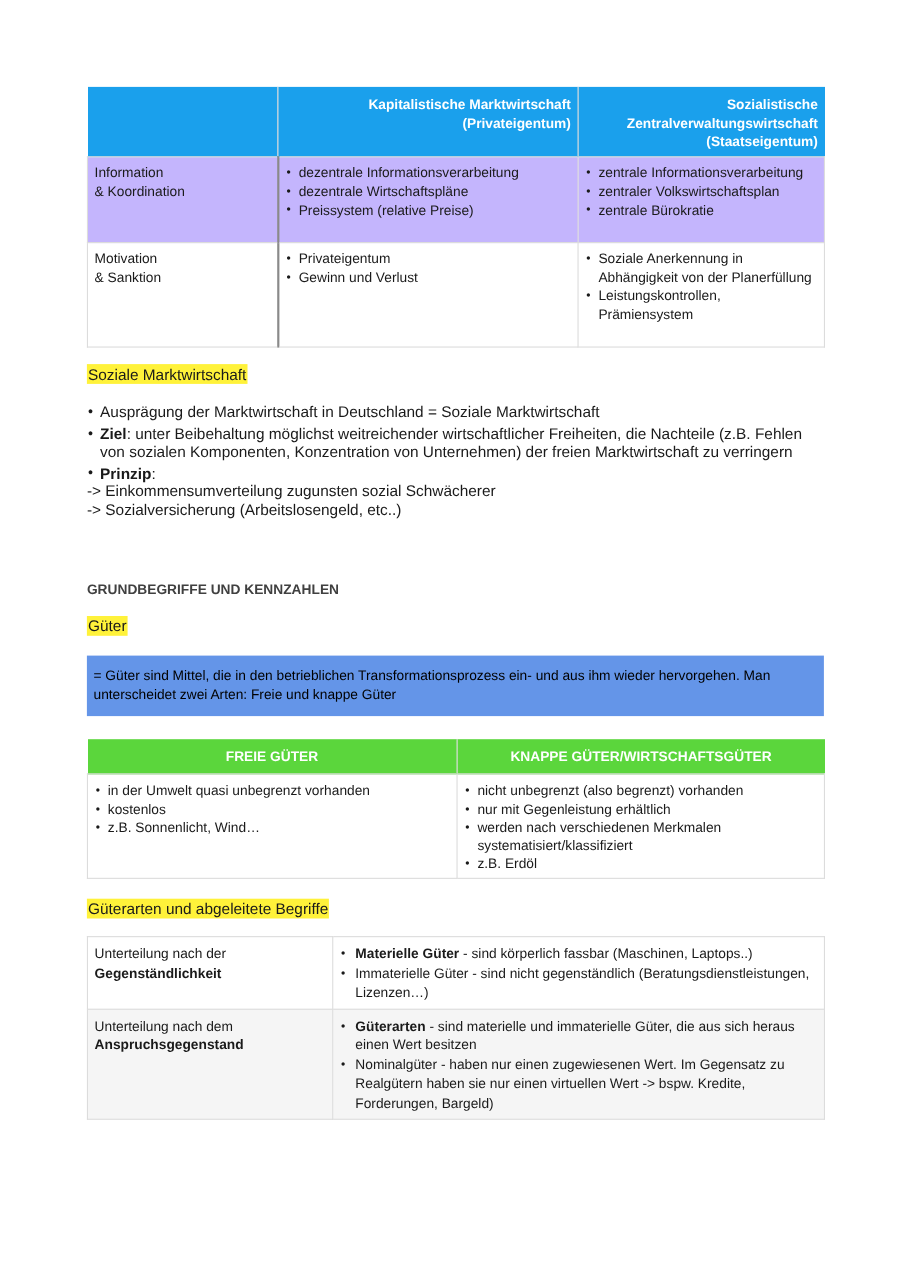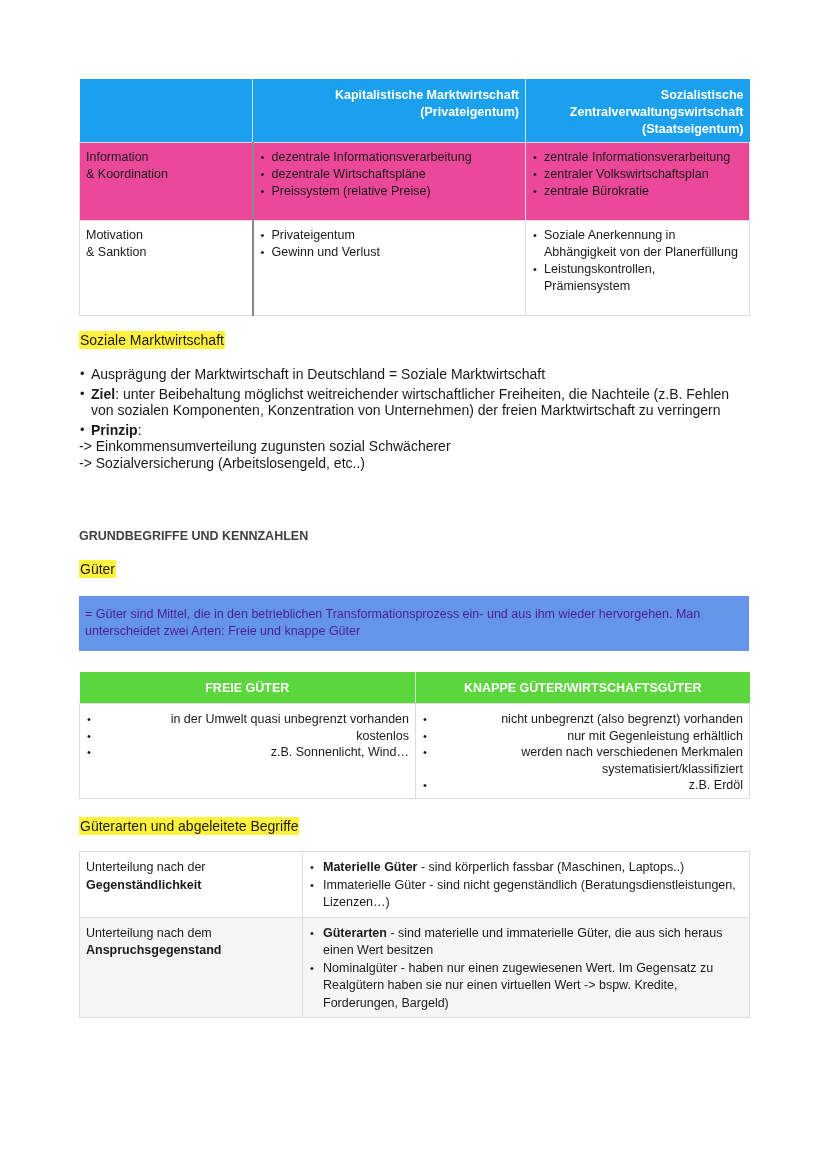--- a/index.html
+++ b/index.html
@@ -8,45 +8,45 @@
   .page { position: absolute; left: 79px; top: 79px; width: 670px; }
 
   
   table { border-collapse: collapse; width: 670px; table-layout: fixed; }
   .t1 th { background: #1aa0ec; color: #fff; font-weight: bold; font-size: 12.5px;
            text-align: right; vertical-align: top; padding: 8px 6px 4px 6px; line-height: 17px;
            border-right: 1px solid #d9d9d9; }
   .t1 th:last-child { border-right: none; }
   .t1 td { font-size: 12.5px; line-height: 17px; vertical-align: top; padding: 6px 6px 4px 6px;
            border: 1px solid #dcdcdc; }
-  .t1 tr.r1 td { background: #ec4899; }
+  .t1 tr.r1 td { background: #c4b5fd; }
   .t1 td.c0 { border-right: 2px solid #8a8a8a; }
   ul.b { list-style: none; margin: 0; padding: 0; }
   ul.b li { position: relative; padding-left: 12px; }
   ul.b li::before { content: "•"; position: absolute; left: 1px; top: 0; font-size: 11px; }
 
   .hl { background: #fff23a; padding: 1px 1px; font-size: 14px; line-height: 18px; }
   .hl-wrap { position: absolute; left: 0; }
 
   .bul { position: absolute; left: 0; width: 670px; font-size: 14px; line-height: 16.5px; }
   .bul ul.b li { padding-left: 12px; margin-bottom: 3px; }
   .bul ul.b li::before { font-size: 13px; }
   .arrow-line { font-size: 14px; line-height: 16.5px; }
 
   .sec-title { position: absolute; left: 0; color: #404040; font-weight: bold; font-size: 12.5px; }
 
   .defbox { position: absolute; left: 0; width: 670px; height: 55px; background: #6495e8;
-            color: #4c1d95; font-size: 12.5px; line-height: 17px; box-sizing: border-box;
+            color: #000000; font-size: 12.5px; line-height: 17px; box-sizing: border-box;
             padding: 10px 6px 0 6px; }
 
   .t2 th { background: #5bd63c; color: #fff; font-weight: bold; font-size: 12.5px; text-align: center;
            padding: 7px 6px 6px 6px; height: 18px; border-right: 1px solid #d9d9d9; }
   .t2 th:last-child { border-right: none; }
   .t2 td { font-size: 12.5px; line-height: 16.5px; vertical-align: top; padding: 7px 6px 4px 6px;
-           border: 1px solid #dcdcdc; text-align: right; }
+           border: 1px solid #dcdcdc; }
 
   .t3 td { font-size: 12.5px; line-height: 17.5px; vertical-align: top; padding: 7px 6px 5px 6px;
            border: 1px solid #dcdcdc; }
   .t3 tr.r1 td { background: #f5f5f5; margin-top: 36px; }
   .t3 td.c0 { border-right: 1px solid #dcdcdc; }
   .t3 ul.b li { padding-left: 14px; }
   b { font-weight: bold; }
 </style>
 </head>
 <body>

